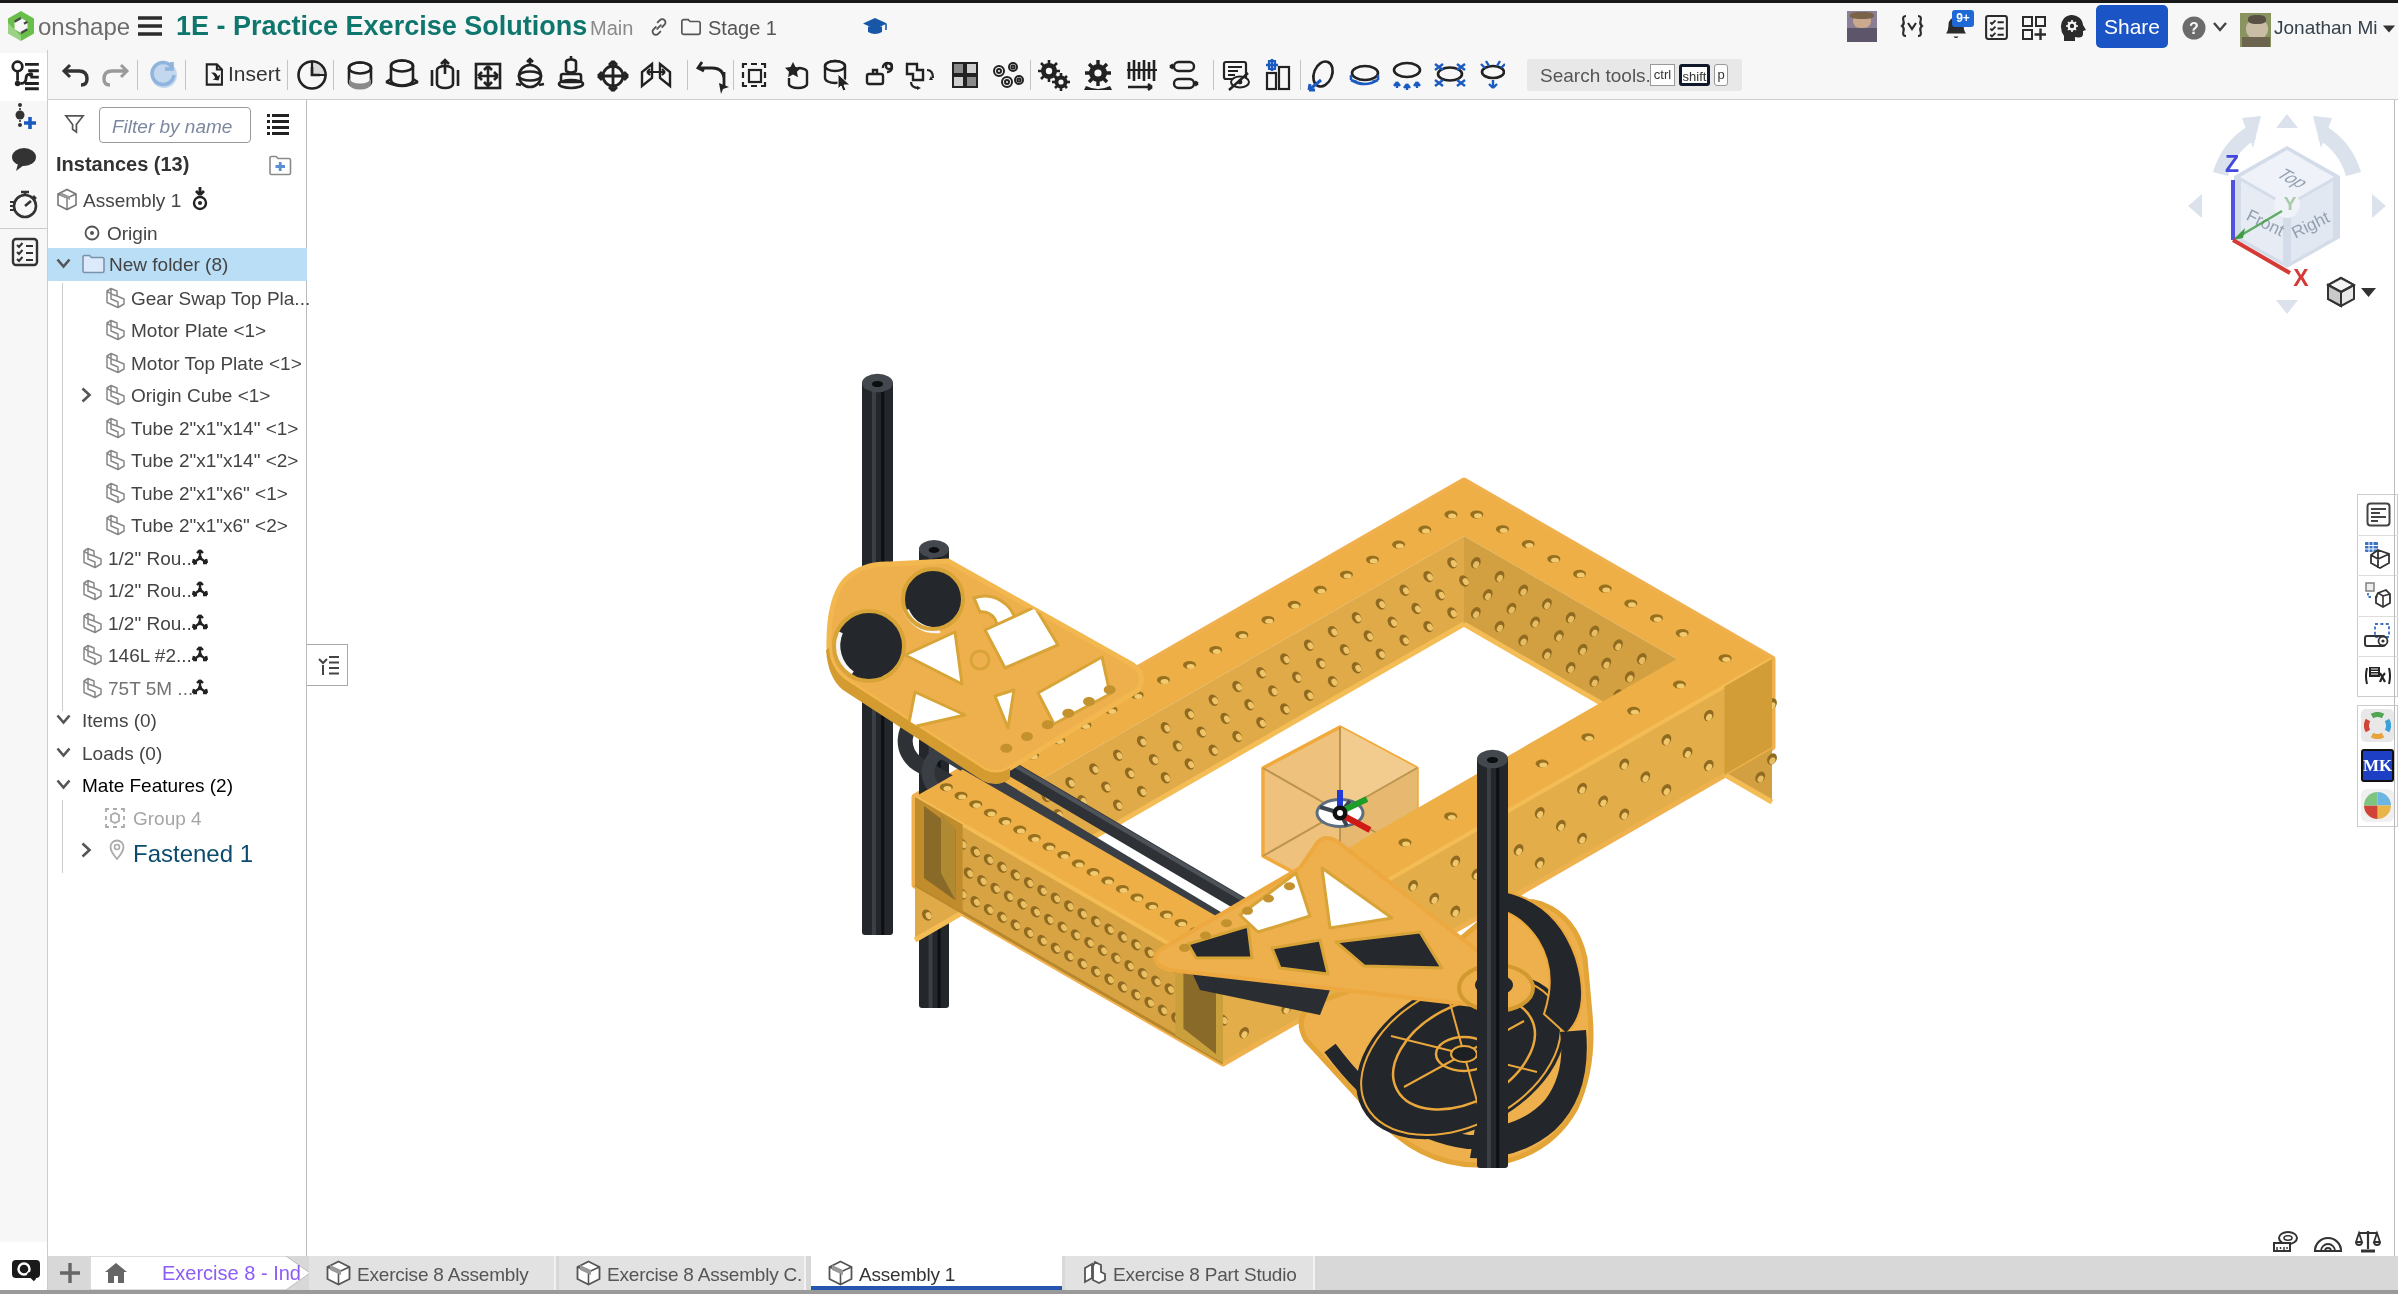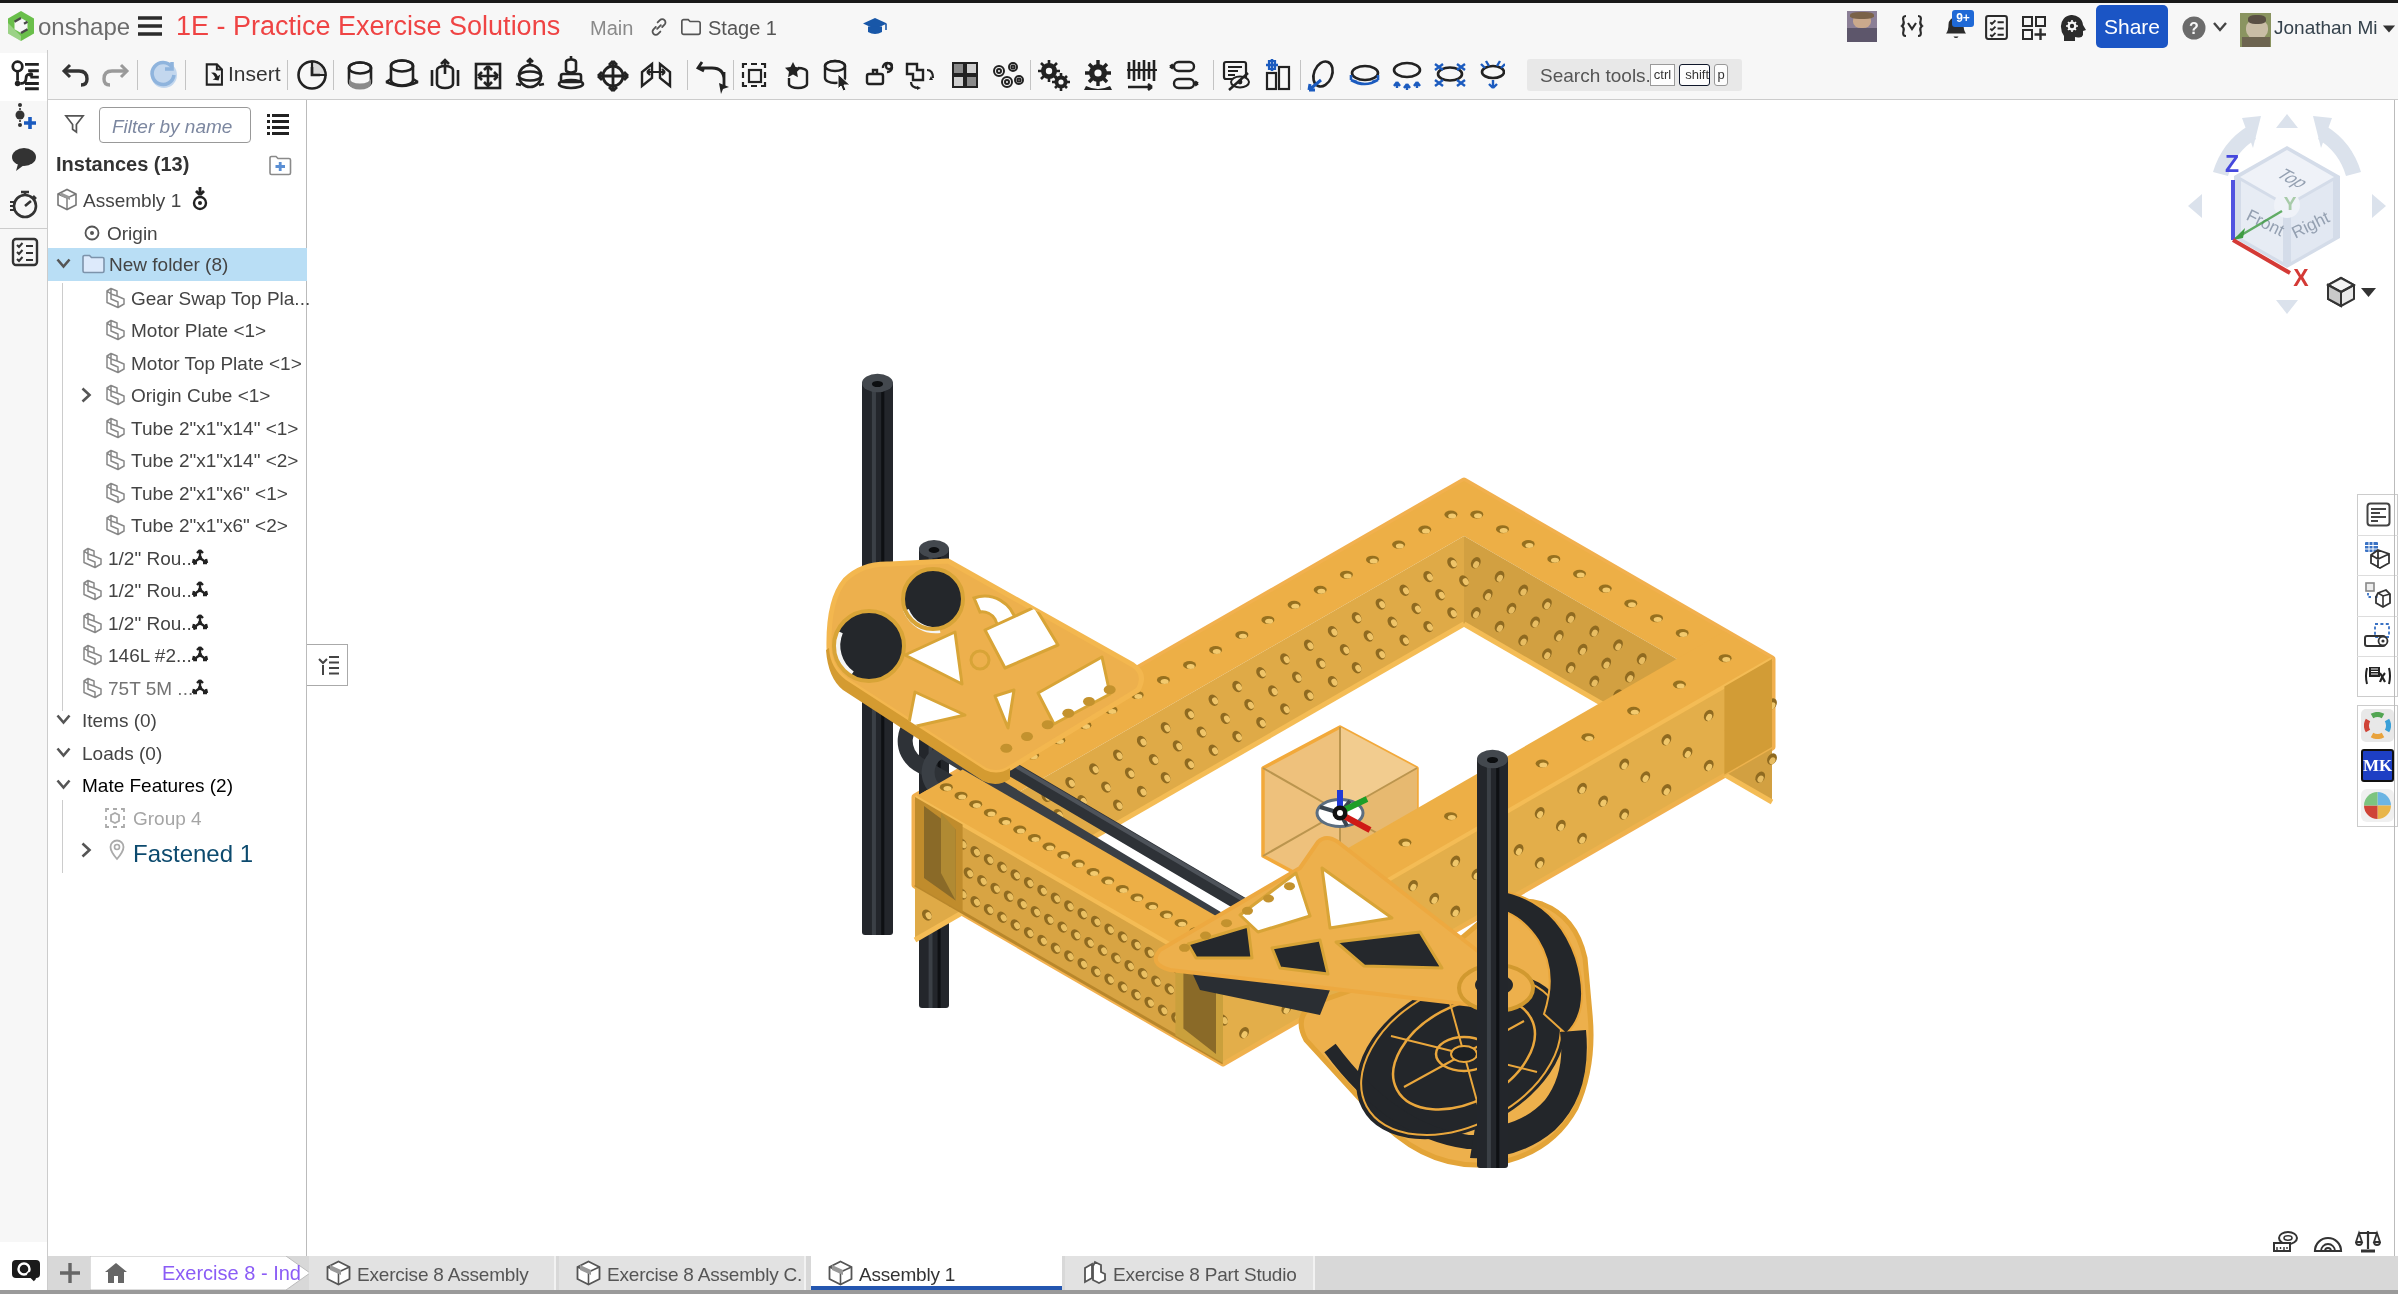--- a/index.html
+++ b/index.html
@@ -16,21 +16,21 @@
 <svg class="abs" style="left:6px;top:10px" width="30" height="32" viewBox="0 0 30 32">
 <path d="M15 1 L28 8.5 V23.5 L15 31 L2 23.5 V8.5 Z" fill="#6abf4b"></path>
 <path d="M15 8 L21.5 11.7 V19.3 L15 23 L8.5 19.3 V11.7 Z" fill="#f7f7f7"></path>
 <path d="M15 8 L8.5 11.7 M15 23 L21.5 19.3 M21.5 11.7 L18 13.7" stroke="#4a4a4a" stroke-width="2.4" fill="none"></path>
 <path d="M2 13 L2 23.5 L15 31 L15 26 Z" fill="#f7f7f7" opacity="0.35"></path>
 </svg>
 <div class="abs" style="left:38px;top:13px;font-size:24px;color:#6b6b6b">onshape</div>
 <svg class="abs" style="left:136px;top:14px" width="28" height="24" viewBox="0 0 28 24">
 <path d="M2 4 H26 M2 12 H26 M2 20 H26" stroke="#2b2b2b" stroke-width="3.6"></path>
   </svg>
-<div class="abs" style="left:176px;top:11px;font-size:27px;font-weight:normal;color:#ef4444">1E - Practice Exercise Solutions</div>
+<div class="abs" style="left:176px;top:11px;font-size:27px;font-weight:bold;color:#0f766e">1E - Practice Exercise Solutions</div>
 <div class="abs" style="left:590px;top:17px;font-size:20px;color:#8a8a8a">Main</div>
 <svg class="abs" style="left:648px;top:16px" width="22" height="22" viewBox="0 0 24 24">
 <path d="M10 14 L14 10 M8.5 12 L6 14.5 a3.5 3.5 0 0 0 5 5 L13.5 17 M15.5 12 L18 9.5 a3.5 3.5 0 0 0 -5 -5 L10.5 7" stroke="#555" stroke-width="2" fill="none" stroke-linecap="round"></path>
   </svg>
 <svg class="abs" style="left:680px;top:17px" width="22" height="20" viewBox="0 0 24 20">
 <path d="M2 4 a2 2 0 0 1 2-2 H9 L11 4 H20 a2 2 0 0 1 2 2 V16 a2 2 0 0 1 -2 2 H4 a2 2 0 0 1 -2 -2 Z" stroke="#555" stroke-width="1.8" fill="none"></path>
   </svg>
 <div class="abs" style="left:708px;top:17px;font-size:20px;color:#555">Stage 1</div>
 <svg class="abs" style="left:862px;top:15px" width="26" height="24" viewBox="0 0 26 24">
 <path d="M13 3 L25 8.5 L13 14 L1 8.5 Z" fill="#1857a8"></path>
@@ -278,21 +278,21 @@
     </g>
 <path d="M130 8 l8 6 M138 8 l-8 6 M160 8 l-8 6 M152 8 l8 6 M130 30 l8 -6 M138 30 l-8 -6 M160 30 l-8 -6 M152 30 l8 -6" stroke="#1b5bbf" stroke-width="2.4" fill="none"></path>
 <g stroke="#222" stroke-width="2.6" fill="none">
       <ellipse cx="188" cy="16" rx="11" ry="6"></ellipse>
     </g>
 <path d="M188 24 v8 M188 32 l-4 -4 M188 32 l4 -4 M176 8 l4 4 M181 5 l3 5 M195 5 l-3 5 M200 8 l-4 4" stroke="#1b5bbf" stroke-width="2.4" fill="none"></path>
 </svg>
 <div class="abs" style="left:1527px;top:59px;width:215px;height:32px;background:#e8e8e8;border-radius:3px"></div>
 <div class="abs" style="left:1540px;top:65px;font-size:19px;color:#555">Search tools...</div>
 <div class="abs" style="left:1650px;top:64px;width:25px;height:22px;background:#fdfdfd;border:1px solid #999;border-radius:0;font-size:13px;color:#333;text-align:center;line-height:20px">ctrl</div>
-<div class="abs" style="left:1679px;top:64px;width:31px;height:22px;background:#fdfdfd;border:1px solid #0f172a;border-radius:3px;font-size:13px;color:#333;text-align:right;line-height:20px">shift</div>
+<div class="abs" style="left:1679px;top:64px;width:31px;height:22px;background:#fdfdfd;border:3px solid #0f172a;border-radius:3px;font-size:13px;color:#333;text-align:center;line-height:20px">shift</div>
 <div class="abs" style="left:1714px;top:64px;width:14px;height:22px;background:#fdfdfd;border:1px solid #999;border-radius:3px;font-size:13px;color:#333;text-align:center;line-height:20px">p</div>
 <svg class="abs" style="left:12px;top:101px" width="26" height="30" viewBox="0 0 26 30">
 <circle cx="8" cy="4" r="2" fill="#333"></circle>
     <circle cx="8" cy="14" r="4.5" fill="#333"></circle>
     <circle cx="8" cy="24" r="2" fill="#333"></circle>
 <path d="M8 7 V9 M8 19 V21" stroke="#333" stroke-width="1.6"></path>
 <path d="M18 16 V28 M12 22 H24" stroke="#1b5bbf" stroke-width="3.6"></path>
   </svg>
 <svg class="abs" style="left:10px;top:146px" width="28" height="26" viewBox="0 0 28 26">
 <ellipse cx="14" cy="11" rx="12" ry="9" fill="#333"></ellipse>

